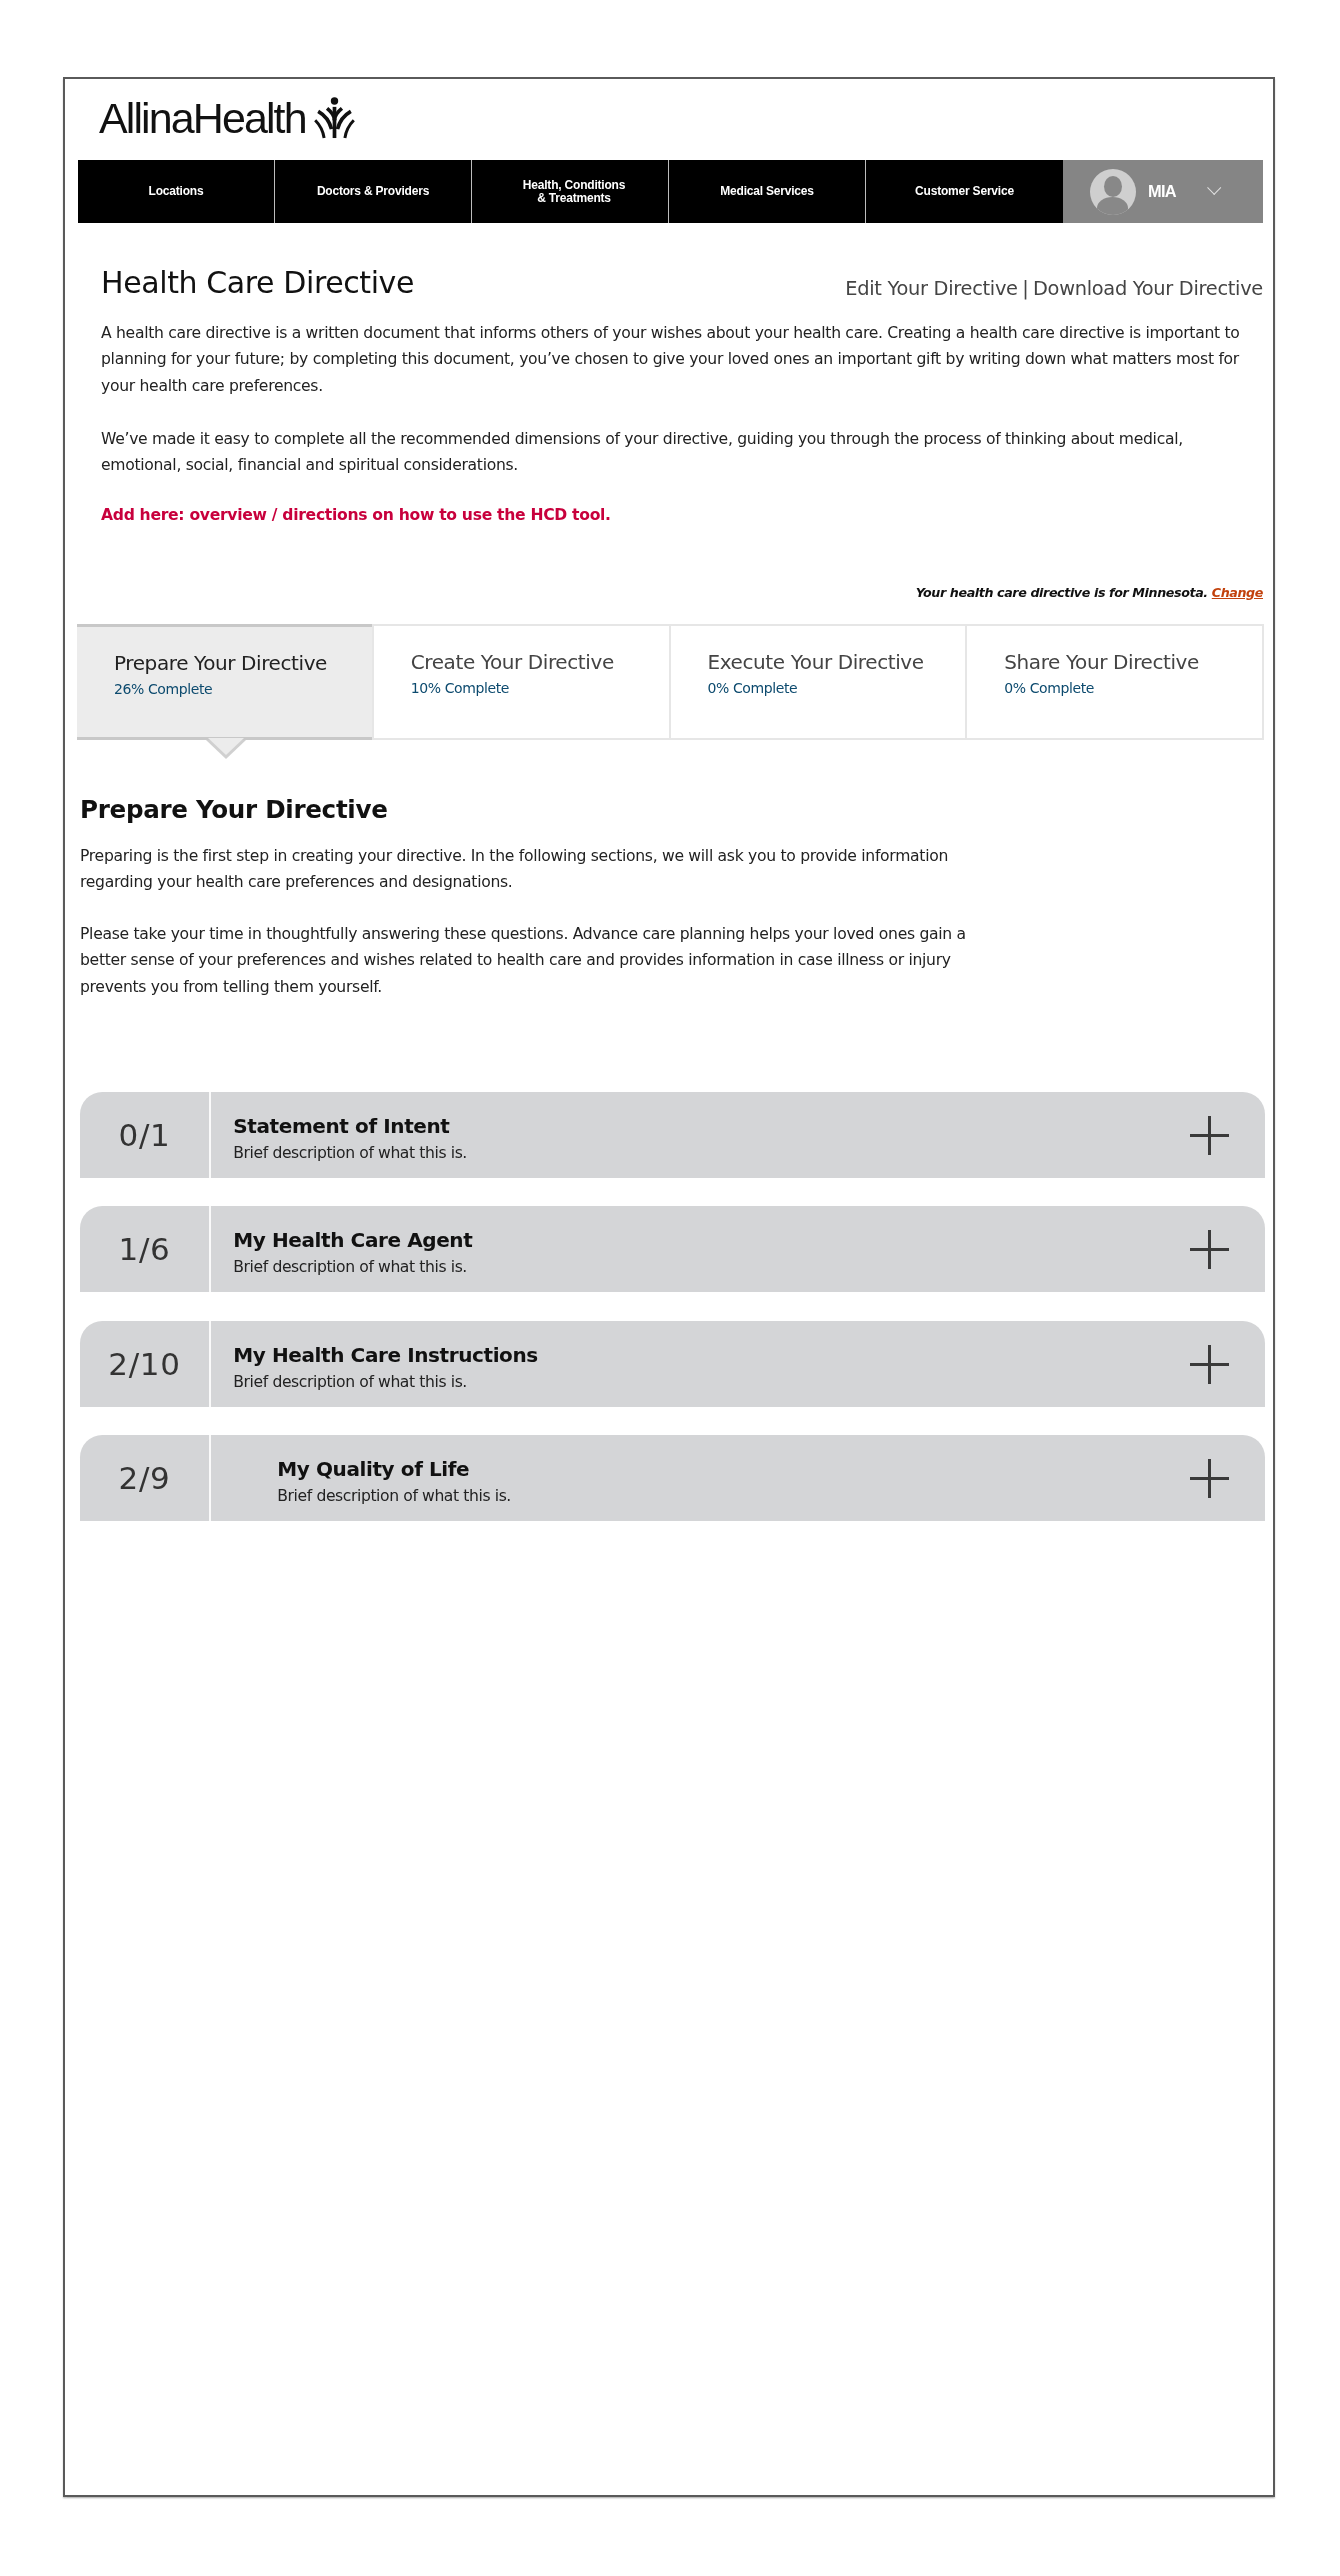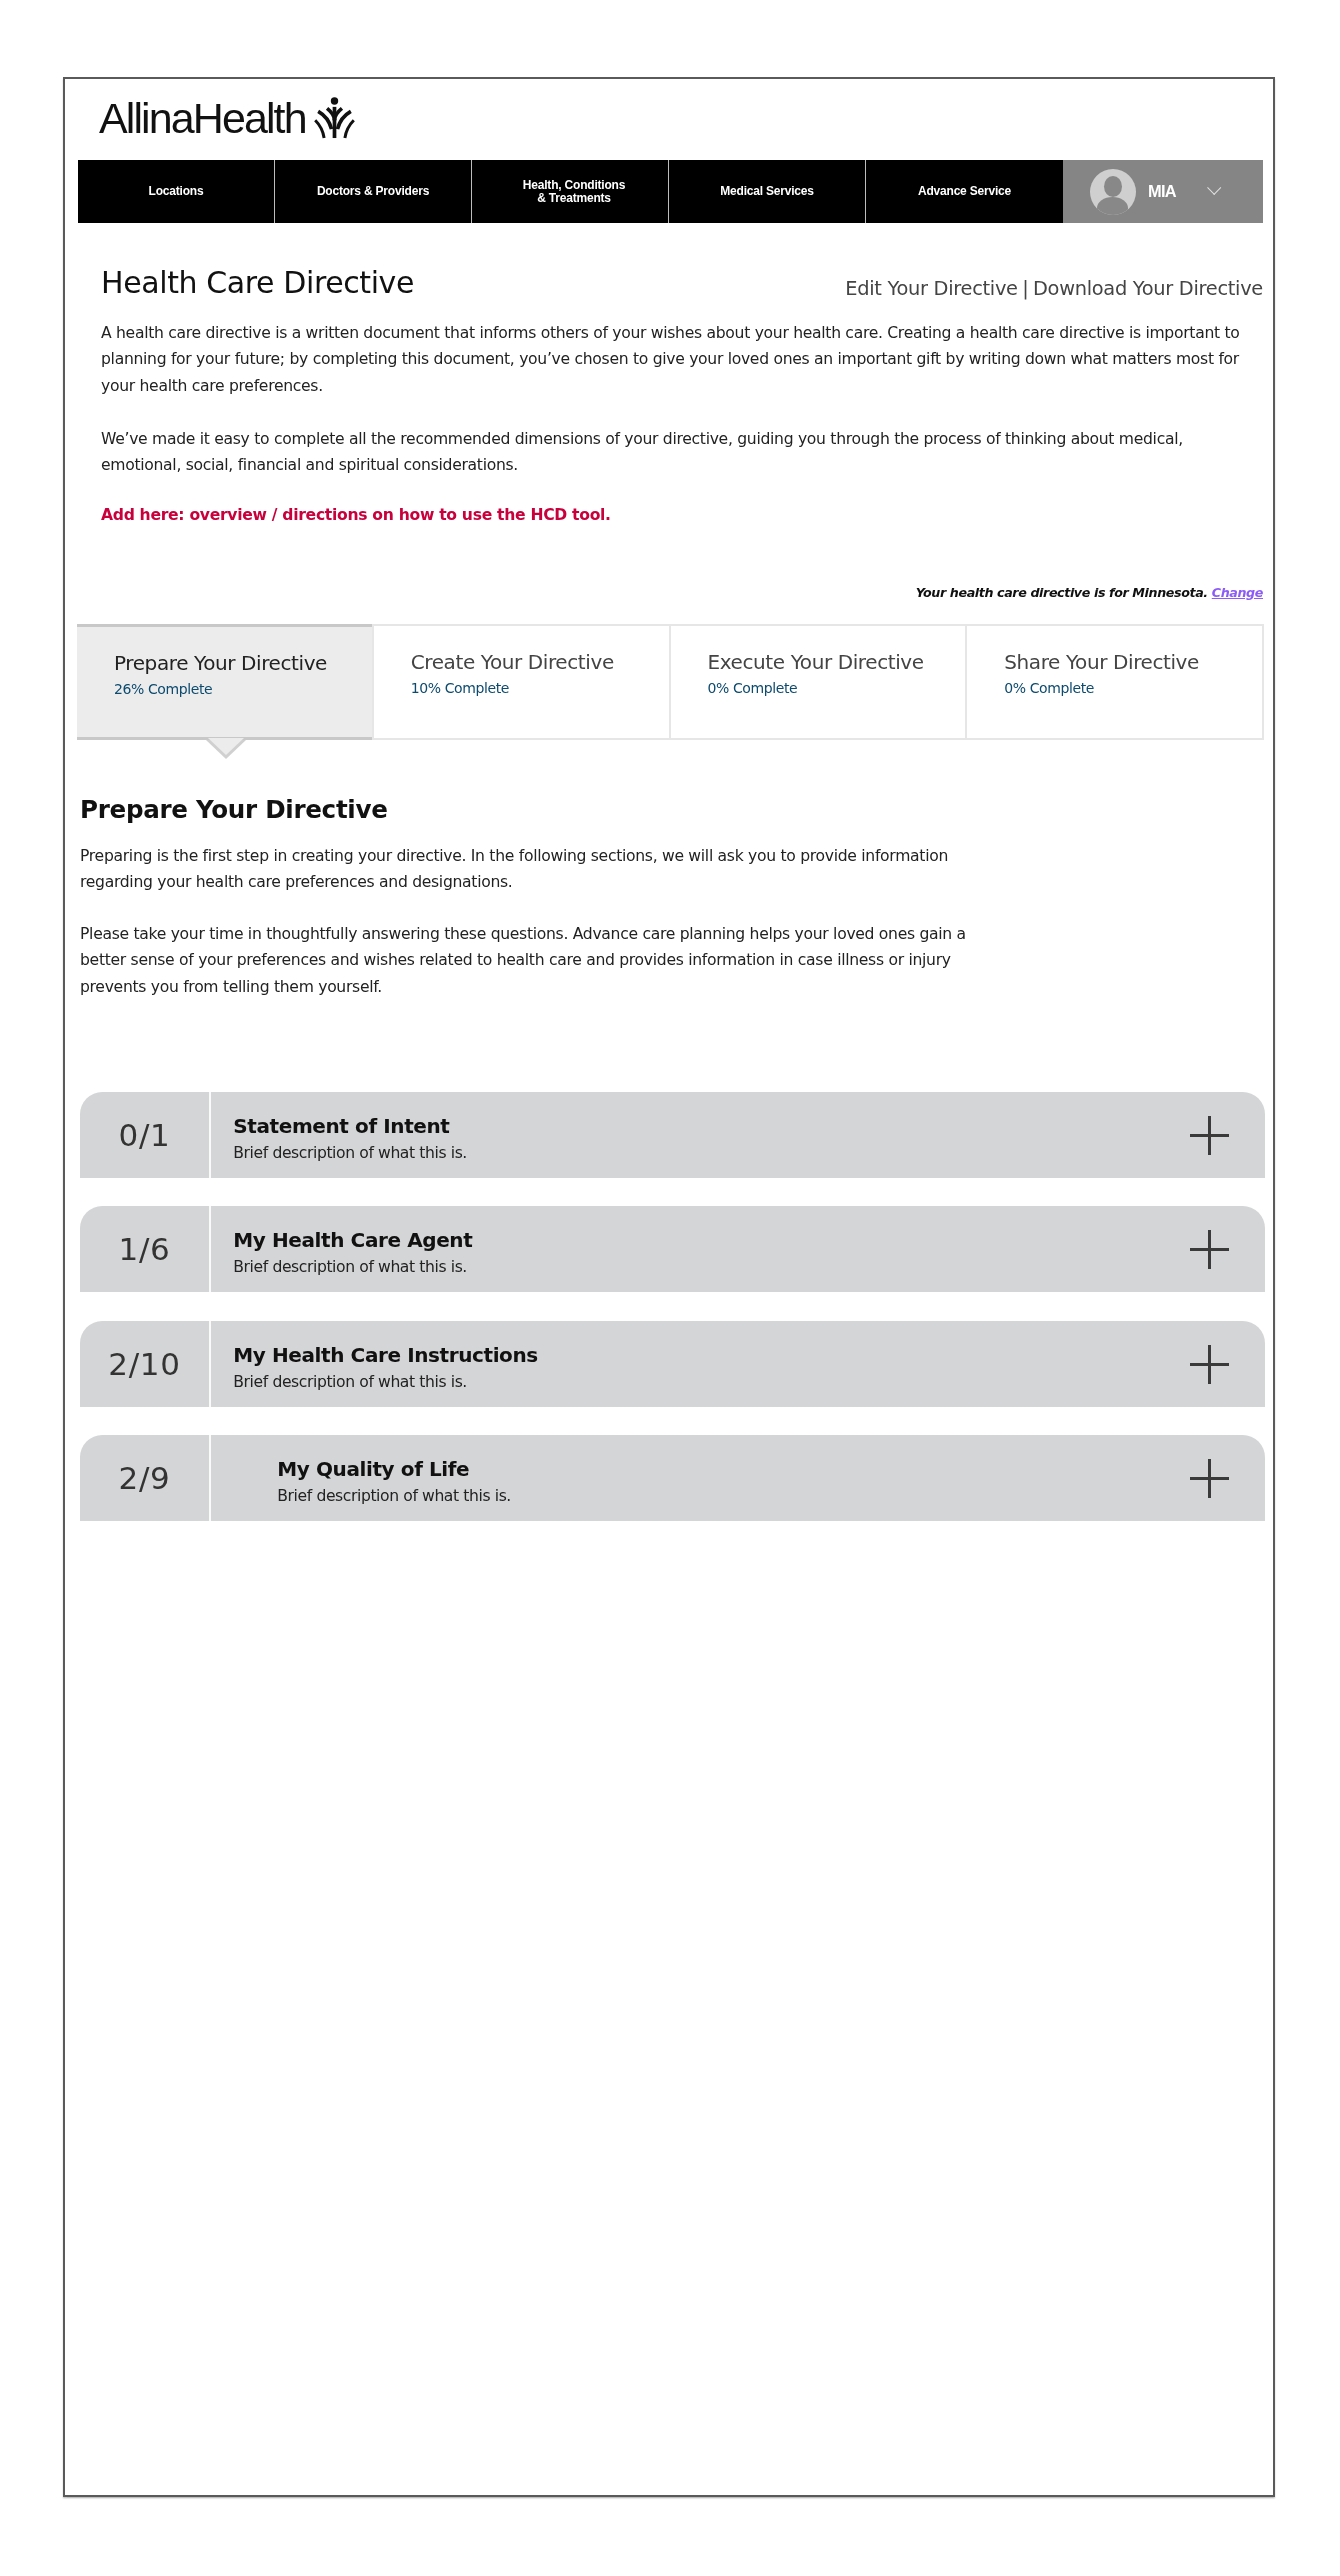--- a/index.html
+++ b/index.html
@@ -40,21 +40,21 @@
   .top-links { position: absolute; right: 77px; top: 277px; font-size: 19.4px; color: #444; letter-spacing: -0.3px; }
   .top-links a { color: #444; text-decoration: none; cursor: pointer; }
   .top-links .sep { margin: 0 4.5px; }
 
   .para { position: absolute; left: 101px; width: 1161px; font-size: 15.6px; line-height: 26.4px; color: #222; letter-spacing: -0.3px; }
   .p1 { top: 320px; }
   .p2 { top: 426px; }
   .note-red { position: absolute; left: 101px; top: 506px; font-size: 15.6px; font-weight: 700; color: #c8003c; letter-spacing: -0.3px; }
 
   .state-line { position: absolute; right: 77px; top: 585px; font-size: 12.7px; font-style: italic; font-weight: 700; color: #111; letter-spacing: -0.4px; }
-  .state-line a { color: #8b5cf6; text-decoration: underline; cursor: pointer; margin-top: 12px; }
+  .state-line a { color: #c2410c; text-decoration: underline; cursor: pointer; margin-top: 12px; }
 
   
   .tabs { position: absolute; left: 77px; top: 624px; width: 1187px; height: 116px; display: flex;
           border-top: 2.2px solid #e6e6e6; border-bottom: 2.2px solid #e6e6e6; border-right: 2.2px solid #e6e6e6; }
   .tab { flex: 1; position: relative; padding: 24px 0 0 37px; cursor: pointer; border-left: 2.2px solid #e6e6e6; background: #fff; }
   .tab:first-child { border-left: none; }
   .tab.active { background: #ececec; border-top: 3px solid #c8c8c8; margin-top: -2.2px; border-bottom: 3px solid #c8c8c8; margin-bottom: -2.2px; }
   .tab-title { font-size: 20px; color: #444; letter-spacing: -0.4px; }
   .tab.active .tab-title { color: #222; }
   .tab-sub { margin-top: 6px; font-size: 14px; color: #0c4a6e; letter-spacing: -0.4px; }
@@ -110,21 +110,21 @@
       <span>Doctors &amp; Providers</span>
     </div>
   <div class="nav-item">
       <span style="white-space:pre-line;margin-left:8px;">Health, Conditions
 &amp; Treatments</span>
     </div>
   <div class="nav-item">
       <span>Medical Services</span>
     </div>
   <div class="nav-item">
-      <span>Advance Service</span>
+      <span>Customer Service</span>
     </div>
   <div class="nav-user">
     <div class="avatar">
       <div class="head"></div>
         <div class="shoulders"></div>
     </div>
     <span class="user-name">MIA</span>
     <span class="chev"></span>
   </div>
 </nav>

